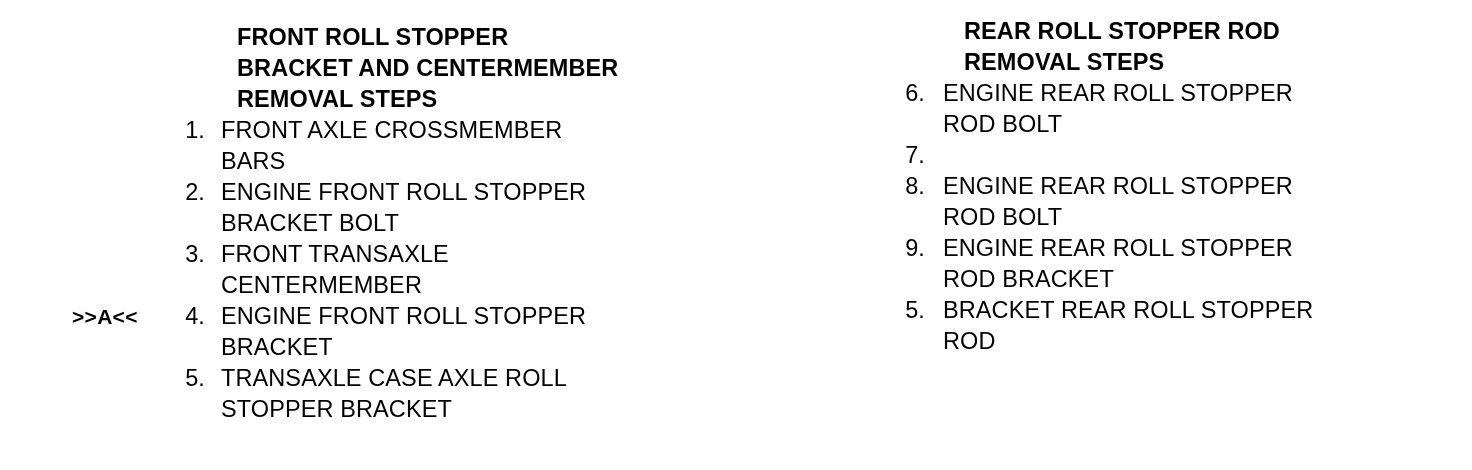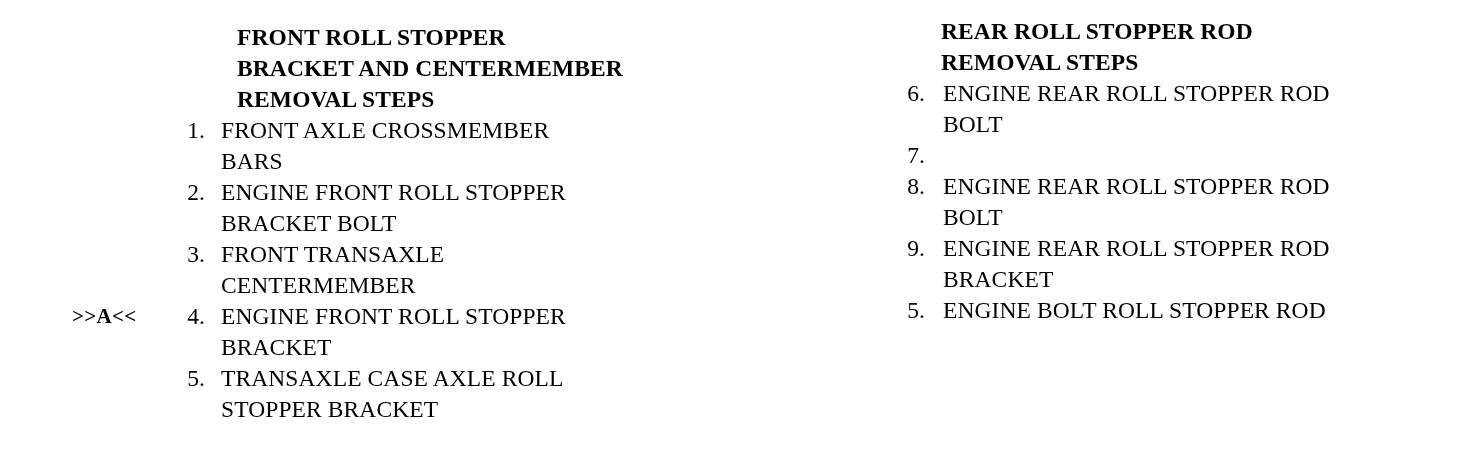--- a/index.html
+++ b/index.html
@@ -18,39 +18,38 @@
     width: 1472px;
     height: 470px;
     background: #ffffff;
     overflow: hidden;
   }
 
   
   .column {
     position: absolute;
     top: 0;
-    font-family: Liberation Serif, serif;
   }
   #left-column  { left: 0;   width: 700px; }
   #right-column { left: 860px; width: 560px; }
 
   
   .section-heading {
     font-size: 23.5px;
     font-weight: bold;
     line-height: 31px;
     letter-spacing: 0.1px;
     white-space: pre-line;
   }
   #left-column .section-heading {
     margin: 22px 0 0 237px;
     width: 390px;
   }
   #right-column .section-heading {
-    margin: 16px 0 0 81px;
+    margin: 16px 0 0 104px;
     width: 405px;
   }
 
   
   .steps-list {
     list-style: none;
     margin: 0;
     padding: 0;
   }
   .step-item {
@@ -136,18 +135,18 @@
         <li class="step-item">
           <span class="step-number">8.</span>
           <span class="step-text">ENGINE REAR ROLL STOPPER ROD BOLT</span>
         </li>
         <li class="step-item">
           <span class="step-number">9.</span>
           <span class="step-text">ENGINE REAR ROLL STOPPER ROD BRACKET</span>
         </li>
         <li class="step-item">
           <span class="step-number">5.</span>
-          <span class="step-text">ENGINE BOLT ROLL STOPPER ROD</span>
+          <span class="step-text">BRACKET REAR ROLL STOPPER ROD</span>
         </li>
       </ol>
   </div>
 
 </div>
 
 </body></html>

